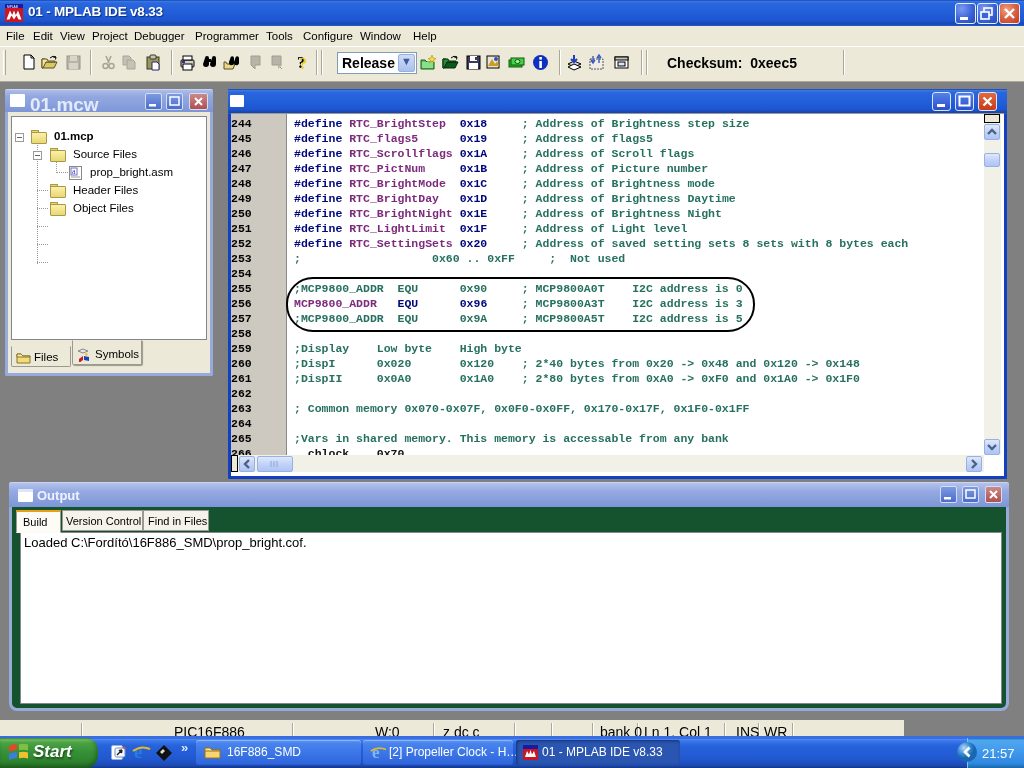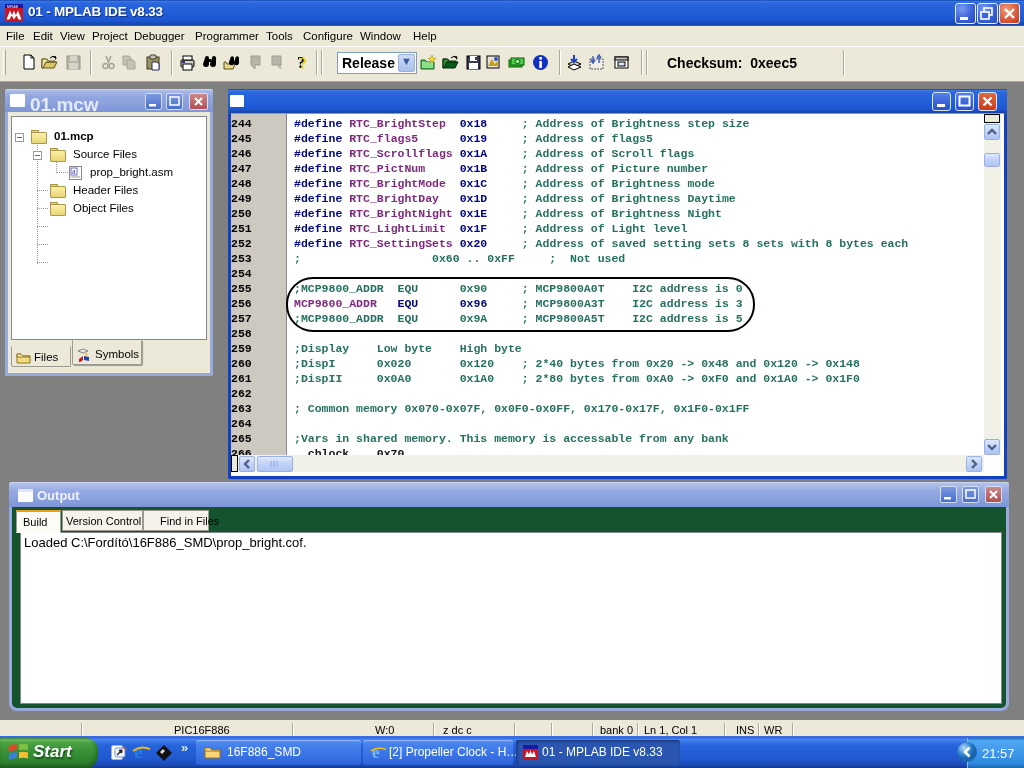--- a/index.html
+++ b/index.html
@@ -53,21 +53,21 @@
 
 .sb{background:#f2f1e8}
 .sbtn{background:linear-gradient(180deg,#dfe8fb 0%,#c2d3f8 50%,#aec4f4 100%);border:1px solid #98b1e4;border-radius:2px;color:#4d6185;text-align:center;font-weight:bold}
 
 #owin{left:9px;top:400px;width:1000px;height:229px;background:#14532d;border:3px solid #96abdc;border-radius:8px}
 #owin .tb{left:-3px;top:-3px;width:1000px;height:25px;background:linear-gradient(180deg,#b4c2ec 0%,#94a9e2 35%,#8ba1dd 65%,#7d95d8 100%);border-radius:2px 2px 0 0;border-top:1px solid #c8d4f0}
 #owin .tb .txt{left:28px;top:5px;font-size:13px;font-weight:bold;color:#eef2fc}
 .otab{top:25px;height:21px;background:#f4f2ea;border:1px solid #9a9a93;font-size:11px;color:#000;padding:4px 0 0 6px;white-space:nowrap}
 #opanel{left:8px;top:47px;width:982px;height:172px;background:#fff;border:1px solid #828790;font-size:13px;padding:2px 0 0 3px}
 
-#status{left:0;top:719px;width:1024px;height:19px;background:#ece9d8;border-top:1px solid #808080;font-size:11px;color:#000}
+#status{left:0;top:719px;width:904px;height:19px;background:#ece9d8;border-top:1px solid #808080;font-size:14px;color:#000}
 #status i{position:absolute;top:3px;width:2px;height:13px;border-left:1px solid #aca899;border-right:1px solid #fff}
 #status b{position:absolute;top:4px;font-weight:normal}
 
 #task{left:0;top:738px;width:1020px;height:30px;background:linear-gradient(180deg,#245edb 0%,#4e8df2 4%,#3a77e8 10%,#2663dc 25%,#2158cf 70%,#1b49b4 92%,#15367f 100%)}
 #start{left:0;top:0px;width:98px;height:30px;border-radius:0 12px 12px 0;background:linear-gradient(180deg,#378c37 0%,#6fba5e 6%,#4aa244 16%,#379137 45%,#2e832e 80%,#256f25 100%);box-shadow:inset -2px -2px 4px rgba(0,40,0,.35)}
 #start .txt{left:33px;top:4px;color:#fff;font-size:17px;font-weight:bold;font-style:italic;text-shadow:1px 2px 2px #1c4f1c}
 .tkb{top:2px;height:25px;border-radius:3px;color:#fff;font-size:12px}
 .tkb.up{background:linear-gradient(180deg,#659bf4 0%,#4a84ee 12%,#3a74e6 55%,#3168dd 92%,#2a5cd0 100%);box-shadow:inset 0 1px 0 #8cb4f8}
 .tkb.dn{background:#2a55b0;box-shadow:inset 1px 1px 3px #16306e}
 .tkb .t{position:absolute;top:5px;white-space:nowrap;overflow:hidden}
@@ -390,21 +390,21 @@
           </svg></div>
       <div class="a mbtn b" style="left:953px"><svg width="15" height="15">
             <rect x="3" y="3" width="9" height="8" fill="none" stroke="#fff" stroke-width="1.5"></rect>
           </svg></div>
       <div class="a mbtn r" style="left:976px"><svg width="15" height="15">
             <path d="M4 4 L11 11 M11 4 L4 11" stroke="#fff" stroke-width="2"></path>
           </svg></div>
     </div>
     <div class="a otab" style="left:4px;width:45px;background:#fcfbf6;border-bottom:1px solid #fcfbf6;height:23px;border-top:2px solid #e8a016;z-index:2">Build</div>
     <div class="a otab" style="left:50px;width:81px;padding-left:3px">Version Control</div>
-    <div class="a otab" style="left:131px;width:66px;padding-left:16px">Find in Files</div>
+    <div class="a otab" style="left:131px;width:66px;padding-left:4px">Find in Files</div>
     <div class="a" id="opanel">Loaded C:\Fordító\16F886_SMD\prop_bright.cof.</div>
   </div>
 </div>
 
 <div class="a" id="status">
   <i style="left:81px"></i>
     <i style="left:292px"></i>
     <i style="left:433px"></i>
     <i style="left:514px"></i>
     <i style="left:551px"></i>

